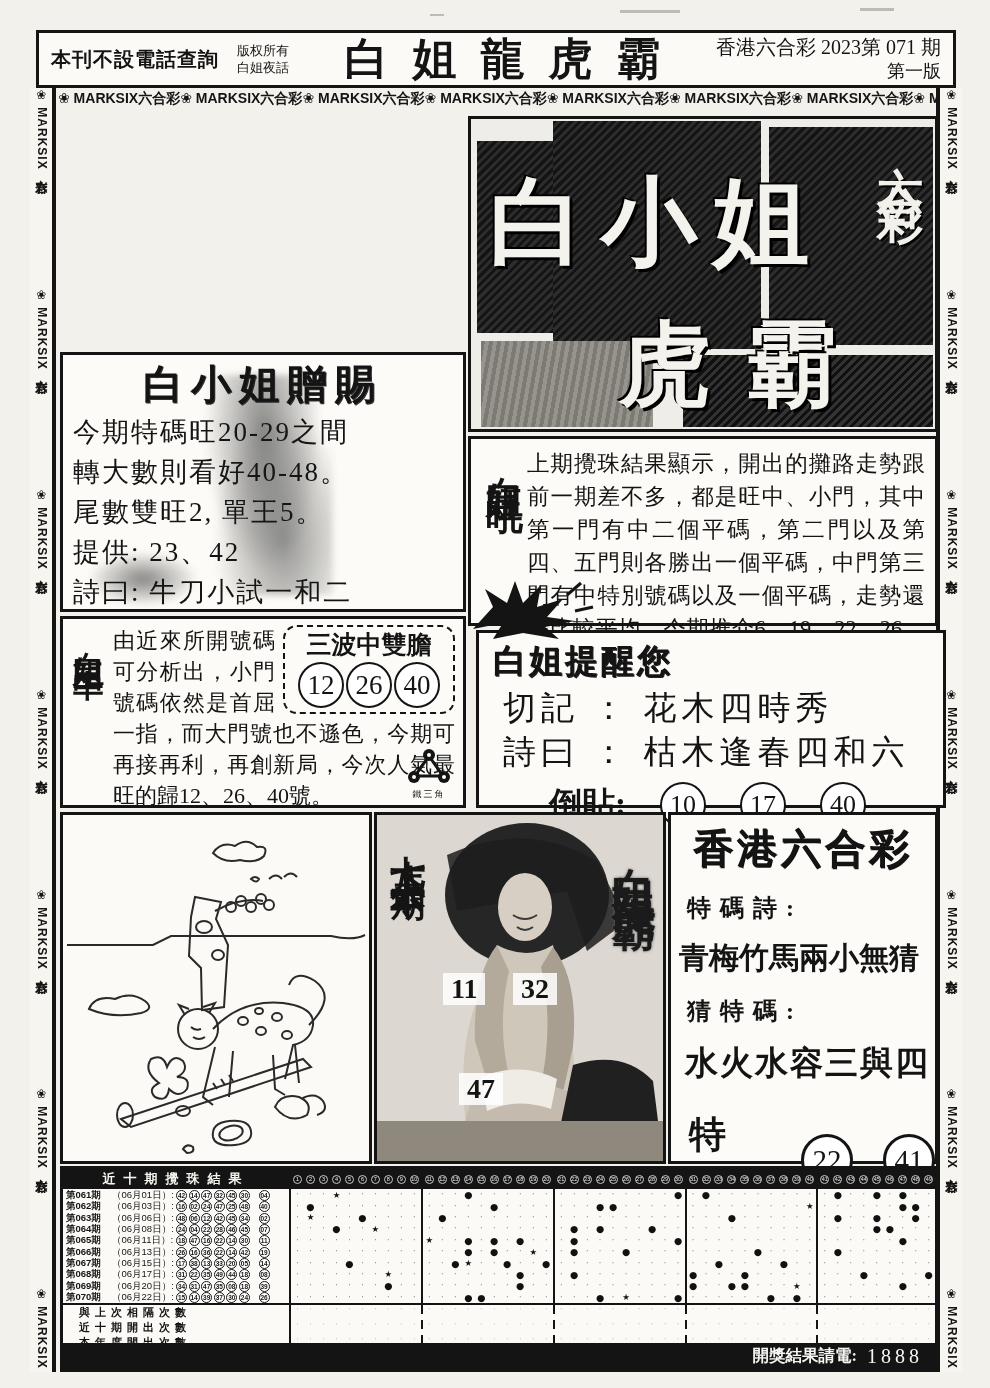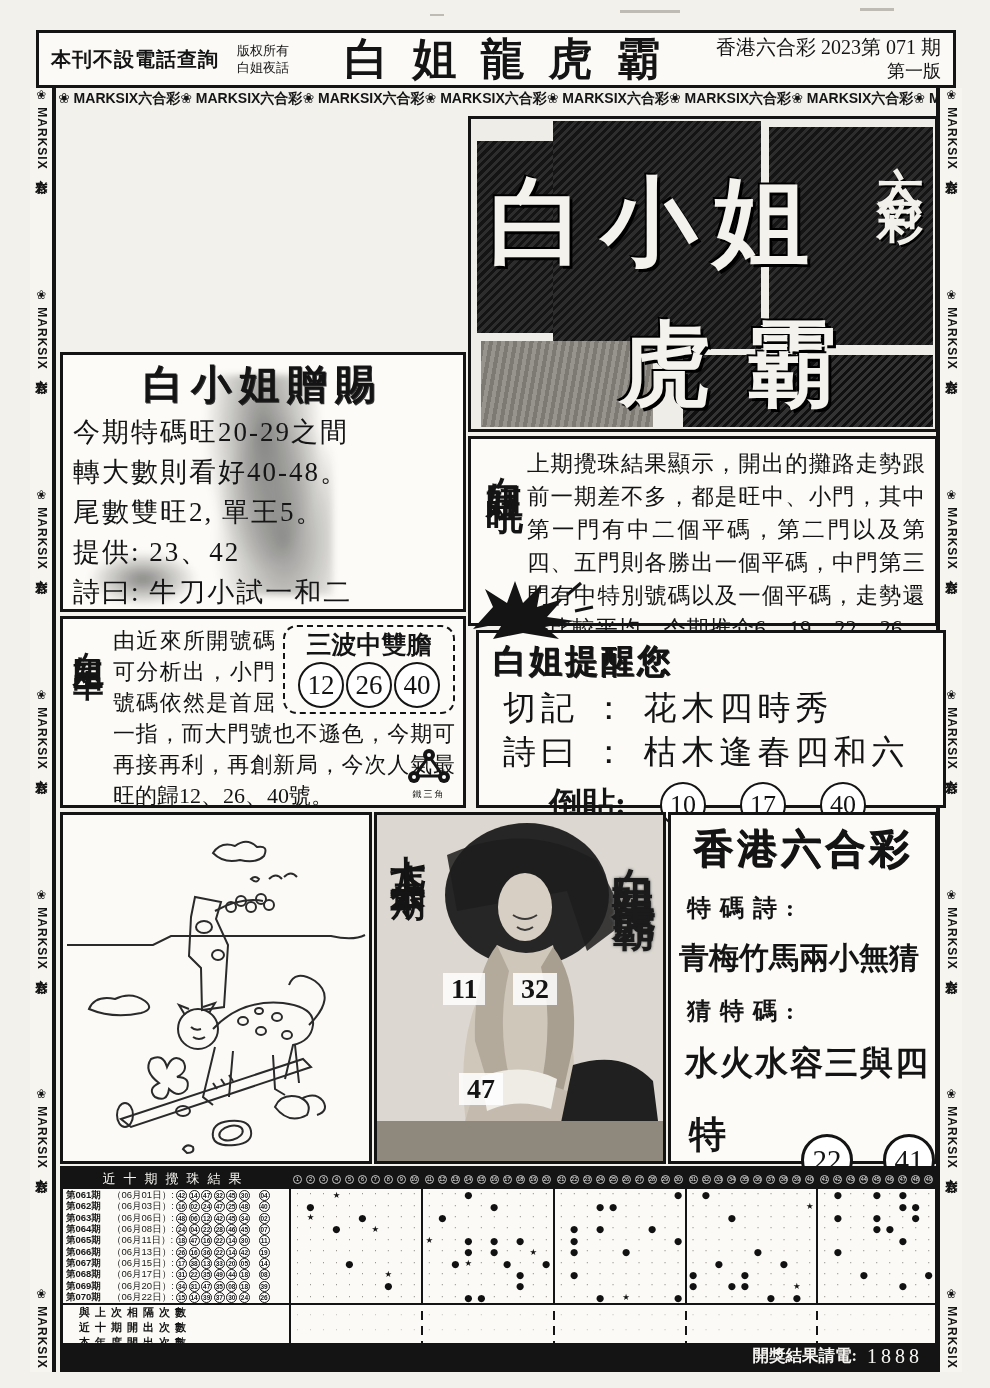--- a/index.html
+++ b/index.html
@@ -96,38 +96,38 @@
   .nt-poem { font-weight:700; font-size:30px; margin:14px 0 0 8px; letter-spacing:0px; white-space:nowrap; }
   .nt-guess { font-weight:700; font-size:33px; margin:14px 0 0 14px; letter-spacing:2px; white-space:nowrap; }
   .nt-send { display:flex; align-items:center; margin:24px 0 0 18px; gap:28px; }
   .nt-send .lbl { font-weight:700; font-size:37px; letter-spacing:5px; }
   .circle.mid2 { width:52px; height:52px; border:3px solid #141414; font-size:29px; }
 
   
   .results { position:absolute; left:60px; top:1166px; width:878px; height:206px; border:3px solid #141414; background:#fbfaf6; display:flex; flex-direction:column; }
   .res-top { display:flex; height:134px; }
   .res-left { width:228px; border-right:2px solid #141414; display:flex; flex-direction:column; }
-  .res-header { height:20px; background:#141414; color:#f5f4ef; font-weight:400; font-size:13px; letter-spacing:8px; display:flex; align-items:center; justify-content:center; }
+  .res-header { height:20px; background:#141414; color:#f5f4ef; font-weight:700; font-size:13px; letter-spacing:8px; display:flex; align-items:center; justify-content:center; }
   .res-rows { flex:1; padding:1px 0 0 3px; }
   .res-row { display:flex; align-items:center; height:11.3px; }
   .res-period { font-family:"Liberation Sans",sans-serif; font-weight:700; font-size:9.5px; width:46px; white-space:nowrap; }
   .res-date { font-family:"Liberation Sans",sans-serif; font-size:9.5px; width:64px; white-space:nowrap; }
   .mini-circle { width:11px; height:11px; border:1px solid #141414; border-radius:50%; font-family:"Liberation Sans",sans-serif; font-weight:700; font-size:6.5px; display:inline-flex; align-items:center; justify-content:center; margin-right:1.6px; background:#fff; flex:none; }
   .mini-circle.special { margin-left:7px; }
   .res-right { flex:1; display:flex; flex-direction:column; }
   .matrix-header { height:20px; background:#141414; display:flex; align-items:center; }
   .mx-h-wrap { flex:1; display:flex; align-items:center; justify-content:center; height:100%; }
   .mx-hn { width:9px; height:9px; border:1px solid #c9c9c9; border-radius:50%; color:#eee; font-family:"Liberation Sans",sans-serif; font-size:5.5px; line-height:7px; text-align:center; }
   .mx-row { display:flex; height:11.4px; }
   .mx-c { flex:1; display:flex; align-items:center; justify-content:center; font-family:"DejaVu Sans",sans-serif; font-size:8px; color:#8a8680; }
   .mx-c.hit { color:#111; font-size:9.5px; }
   .mx-c.star { color:#111; font-size:8.5px; }
   .gate { border-left:2px solid #141414; }
   .res-stats { border-top:2px solid #141414; height:40px; display:flex; flex-direction:column; }
-  .st-row { flex:1; display:flex; align-items:flex-end; }
+  .st-row { flex:1; display:flex; align-items:flex-start; }
   .st-label { width:228px; border-right:2px solid #141414; font-weight:700; font-size:11px; letter-spacing:5px; padding-left:16px; display:flex; align-items:center; }
   .st-area { flex:1; display:flex; }
   .st-area .mx-c { color:#c7c3bc; }
   .res-footer { height:26px; background:#141414; color:#f6f5f1; display:flex; align-items:center; padding:0 12px; }
   .rf-main { font-weight:700; font-size:16.5px; letter-spacing:1px; white-space:nowrap; }
   .rf-phone-label { font-weight:700; font-size:16.5px; margin-left:auto; white-space:nowrap; }
   .rf-phone { font-size:20px; letter-spacing:4px; margin-left:10px; }
 
   
   .watermark { position:absolute; left:4px; top:1268px; width:980px; font-weight:900; font-size:76px; letter-spacing:2px; color:#d03b22; opacity:.82; mix-blend-mode:multiply; z-index:40; white-space:nowrap; }

